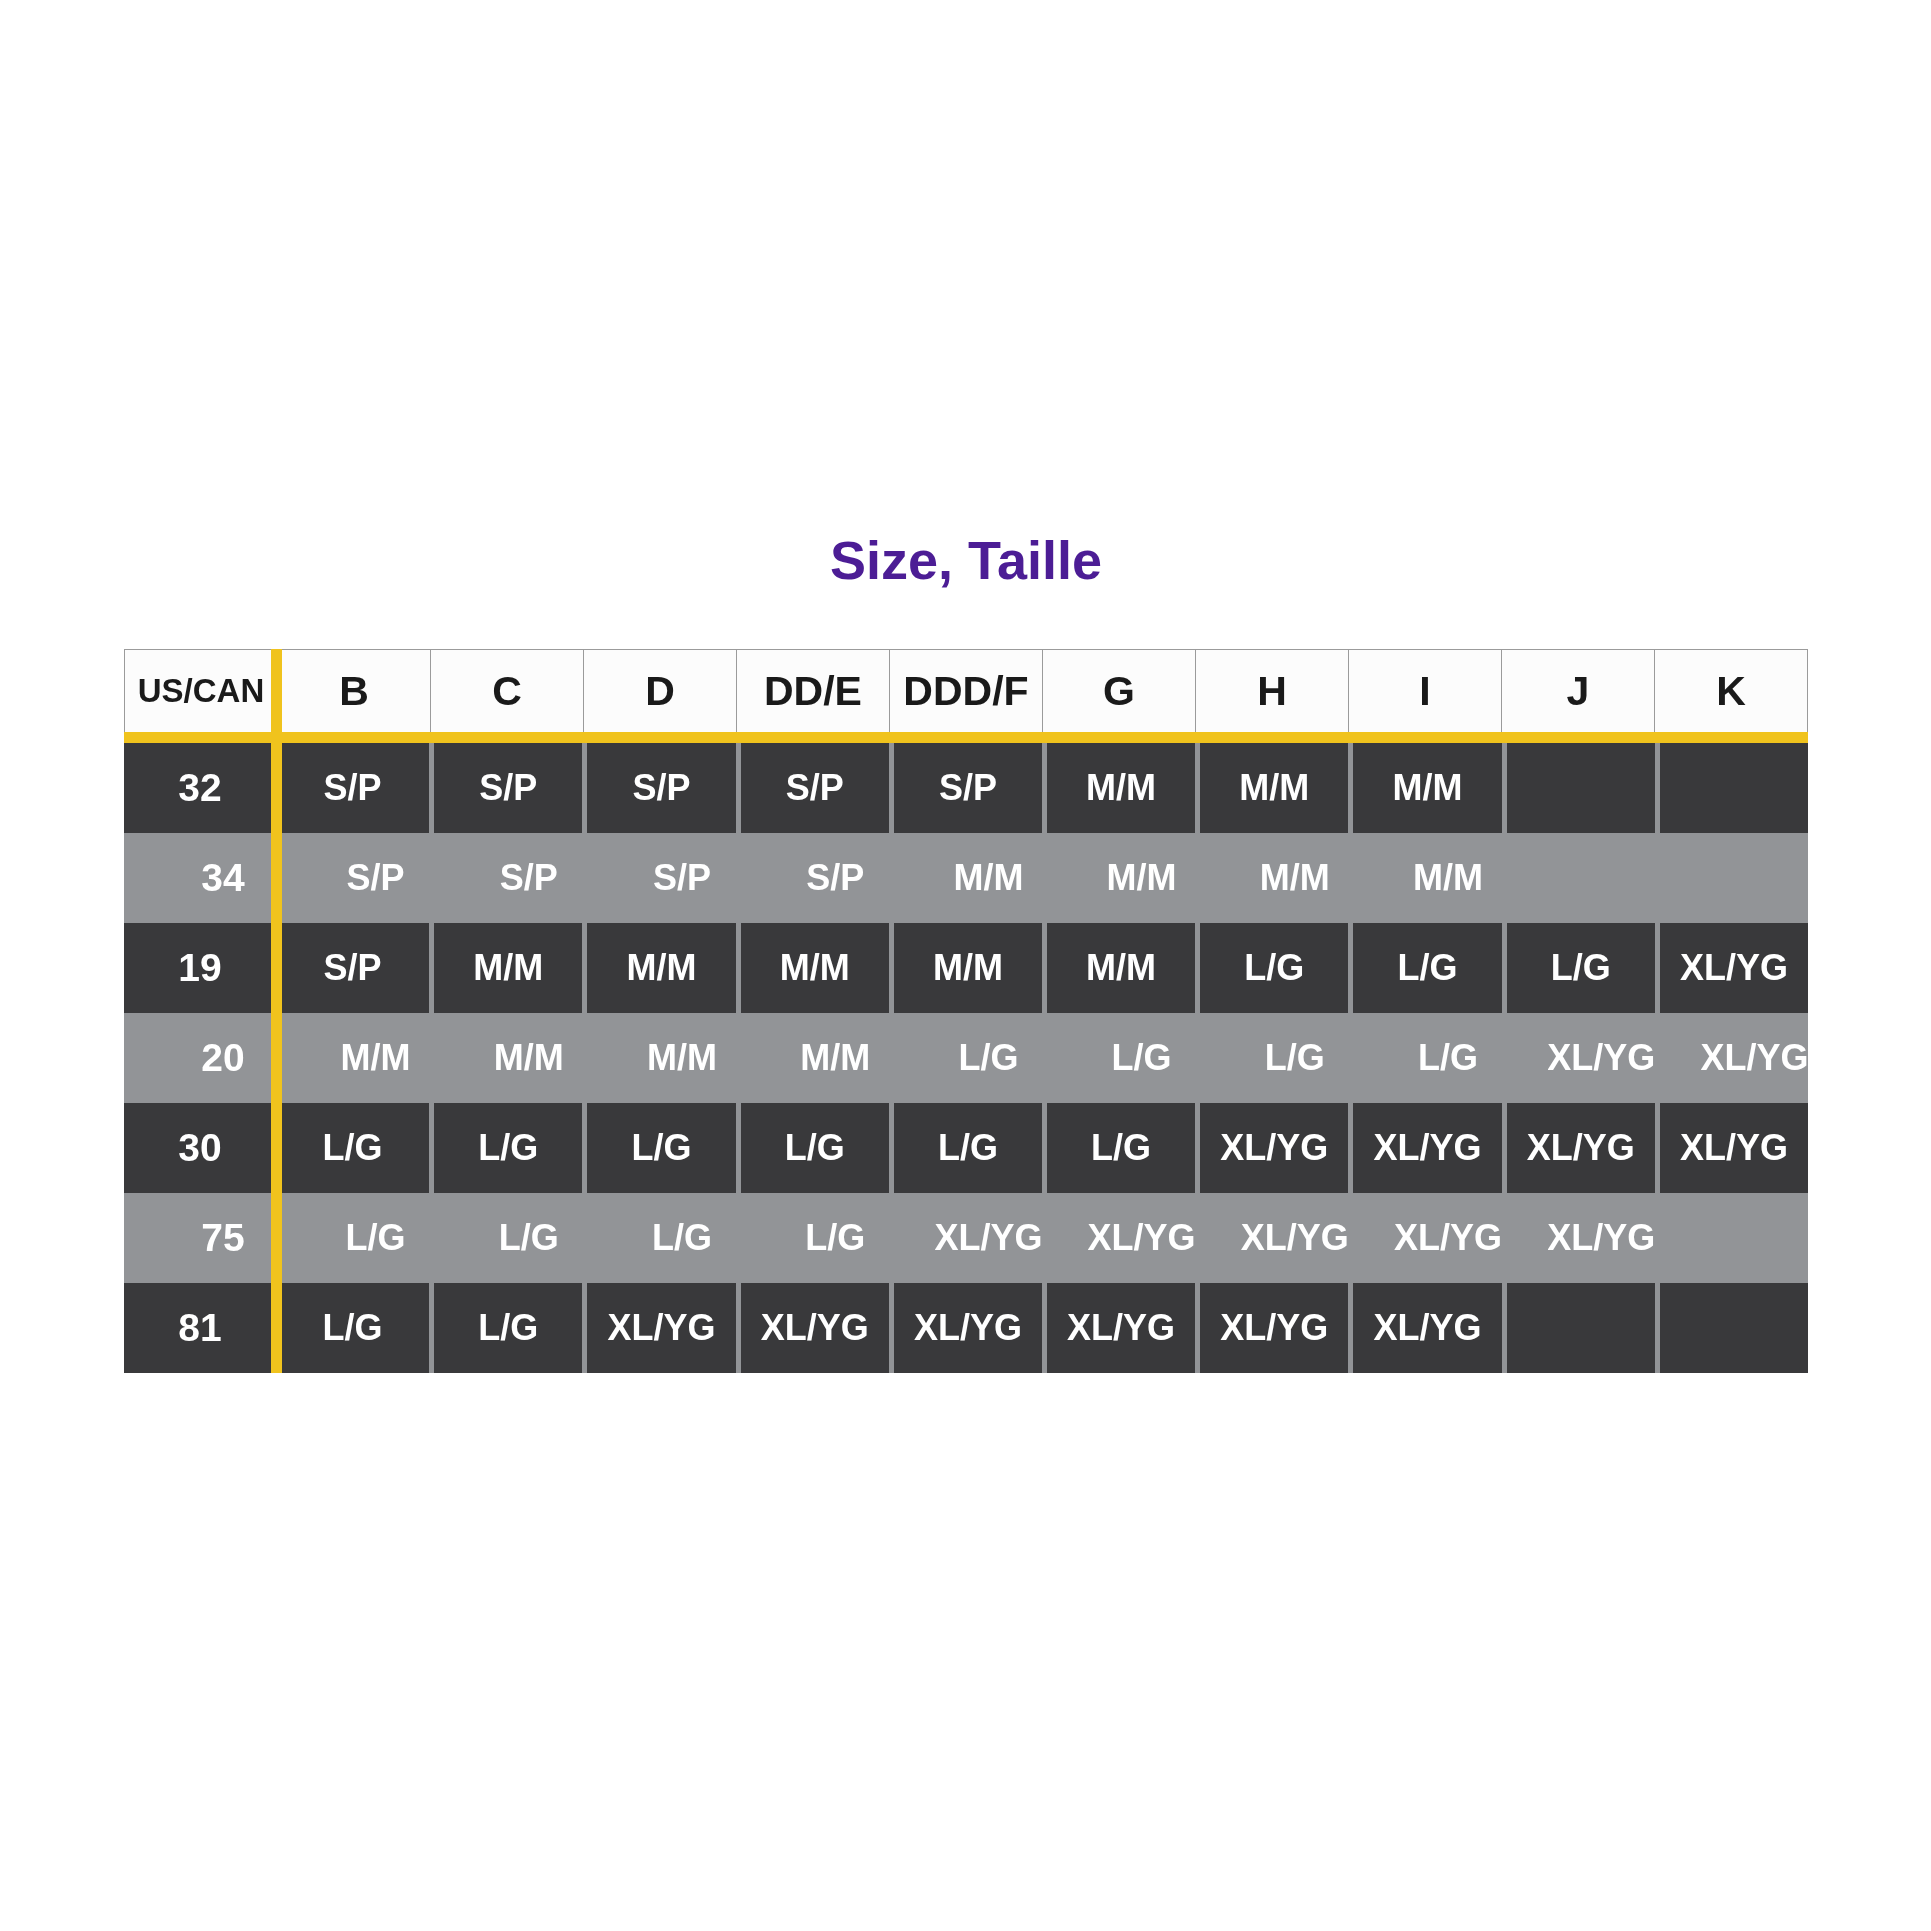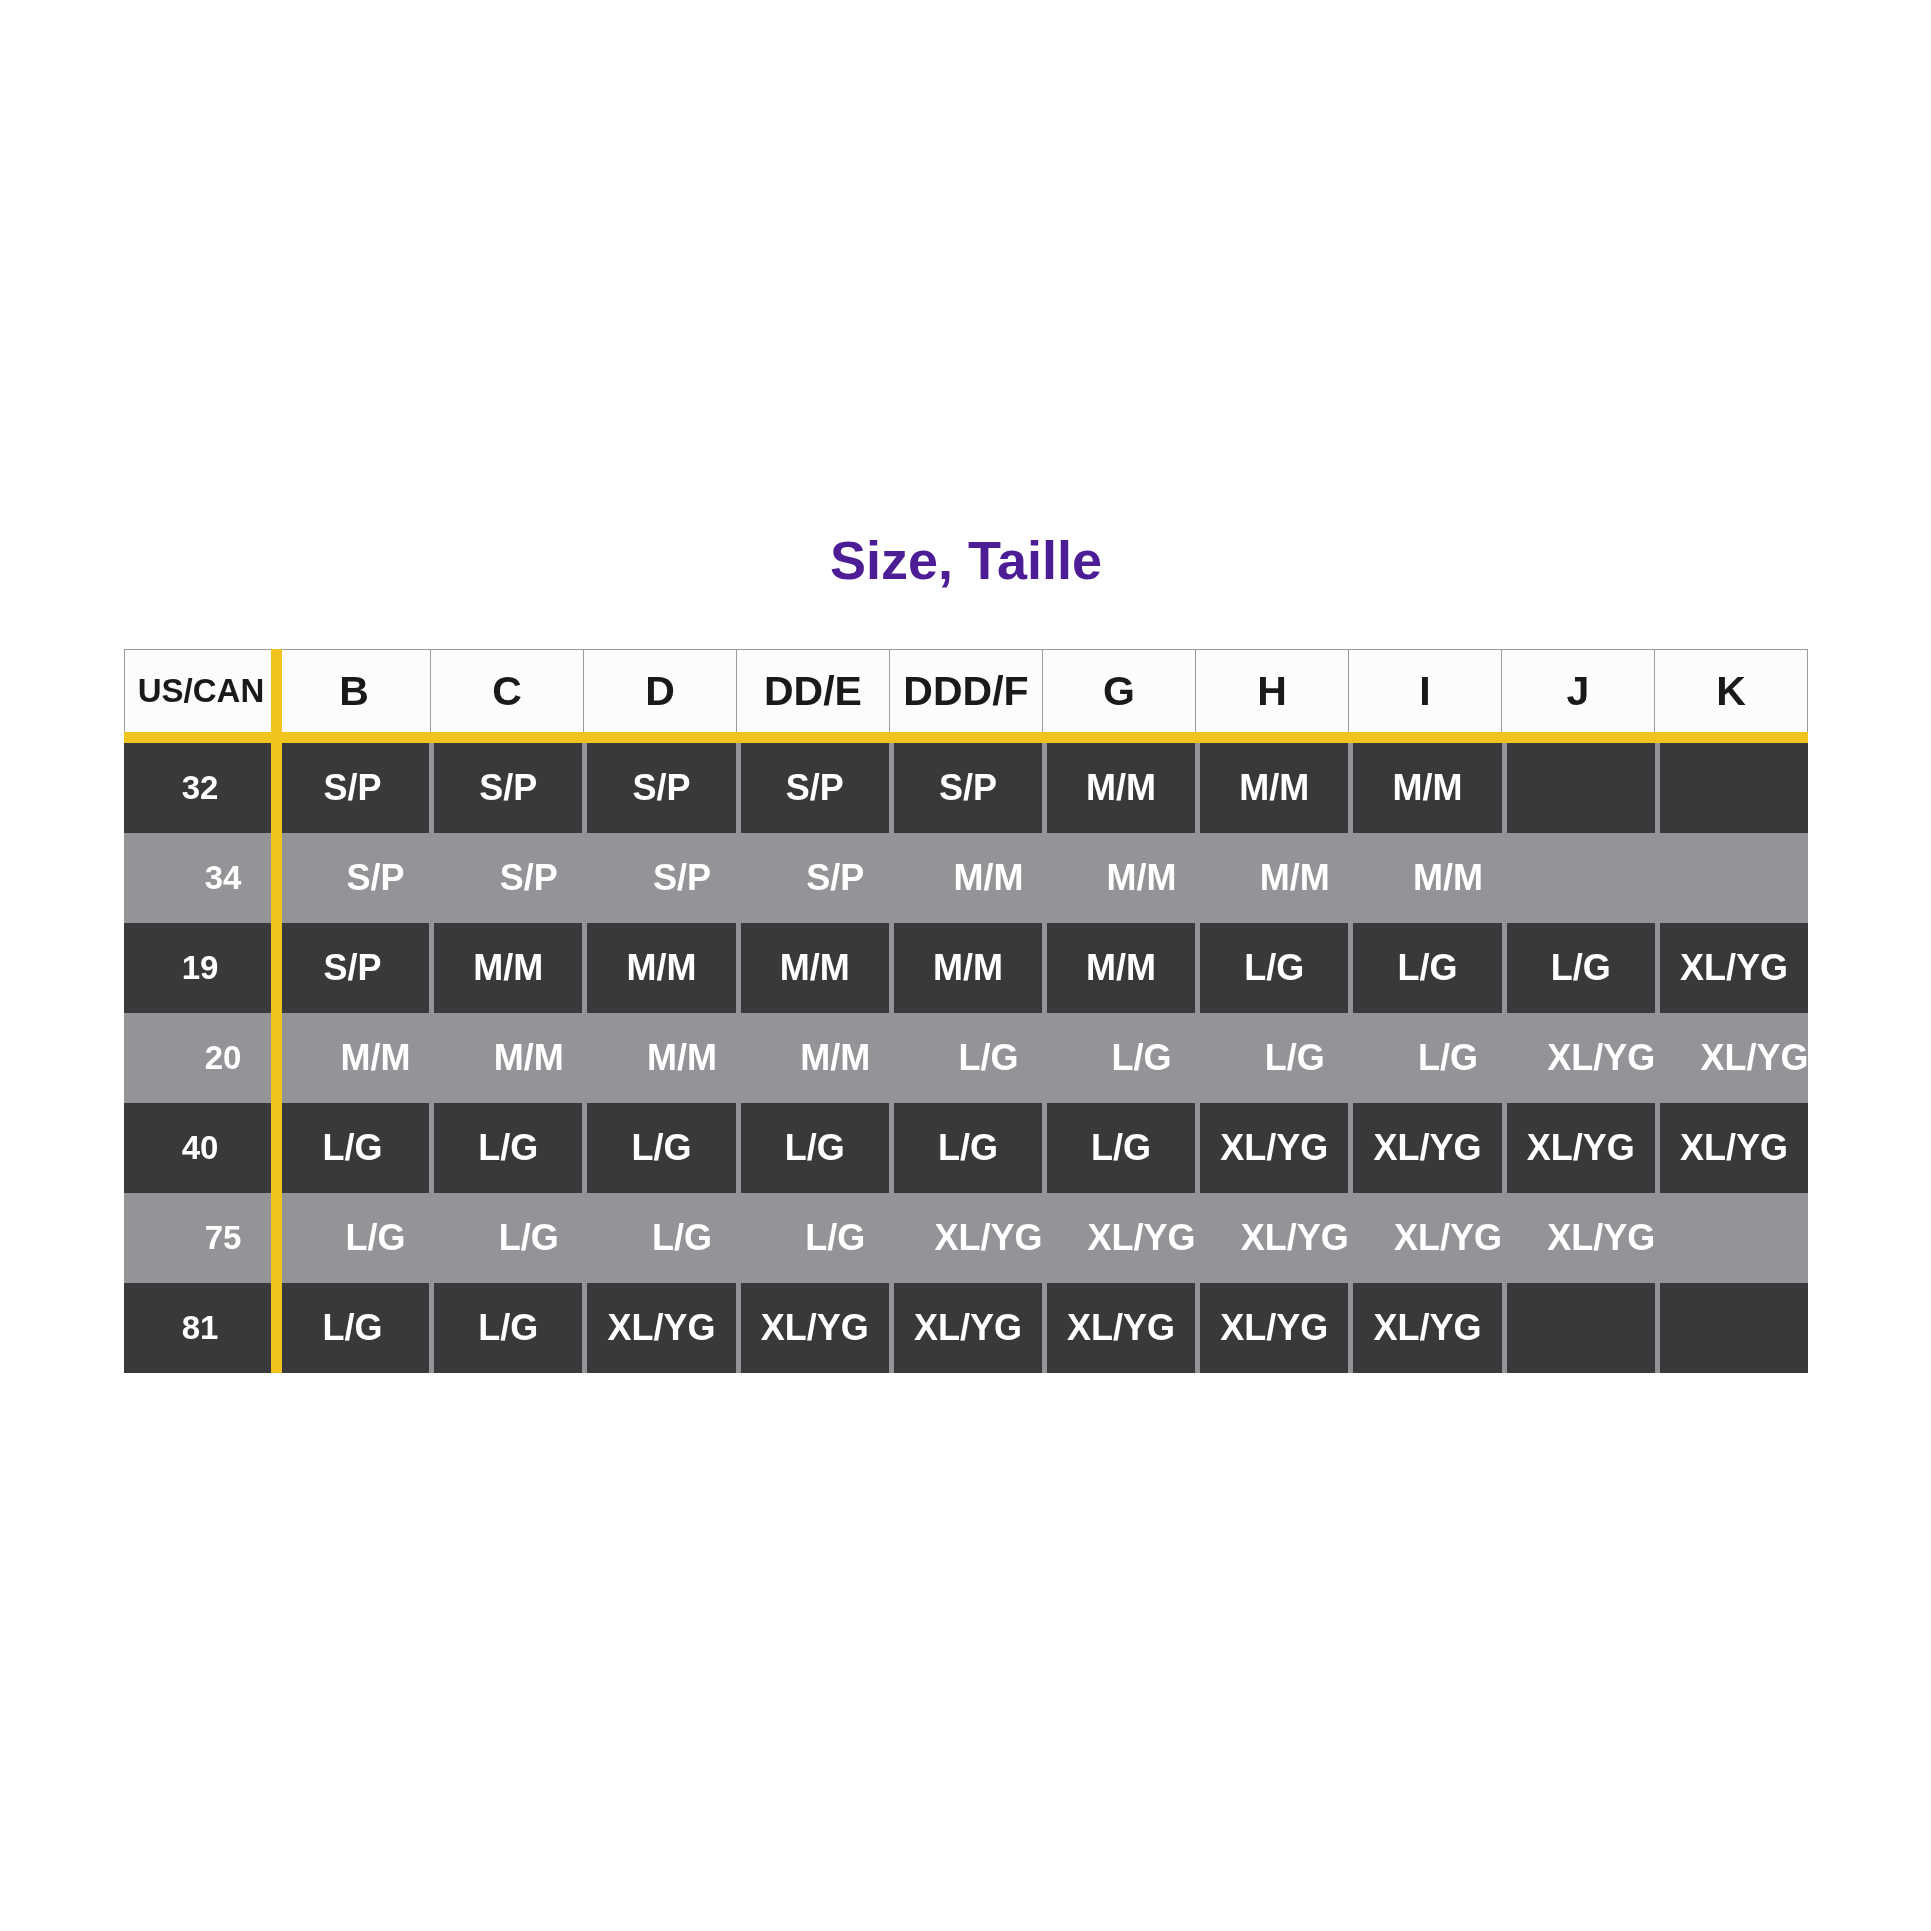--- a/index.html
+++ b/index.html
@@ -69,21 +69,21 @@
   .cell {
     display: flex;
     align-items: center;
     justify-content: center;
     color: var(--cell-text);
     font-weight: bold;
     font-size: 36px;
     white-space: nowrap;
     overflow: hidden;
   }
-  .cell.num { font-size: 33px; }
+  .cell.num { font-size: 39px; }
   .row.dark .cell { background: var(--dark-row); }
   .row.dark .cell.val { border-left: 5.8px solid var(--light-row); }
   .row.dark .cell.val.firstval { border-left: none; }
   .row.light .cell { background: transparent; margin-left: 46px; }
   .yellow-line {
     position: absolute;
     left: 147px;
     top: 0;
     width: 10.6px;
     height: 100%;
@@ -158,21 +158,21 @@
           <div class="cell val">M/M</div>
           <div class="cell val">M/M</div>
           <div class="cell val">L/G</div>
           <div class="cell val">L/G</div>
           <div class="cell val">L/G</div>
           <div class="cell val">L/G</div>
           <div class="cell val">XL/YG</div>
           <div class="cell val">XL/YG</div>
         </div>
         <div class="row dark">
-          <div class="cell num">40</div>
+          <div class="cell num">30</div>
           <div class="cell val firstval">L/G</div>
           <div class="cell val">L/G</div>
           <div class="cell val">L/G</div>
           <div class="cell val">L/G</div>
           <div class="cell val">L/G</div>
           <div class="cell val">L/G</div>
           <div class="cell val">XL/YG</div>
           <div class="cell val">XL/YG</div>
           <div class="cell val">XL/YG</div>
           <div class="cell val">XL/YG</div>

